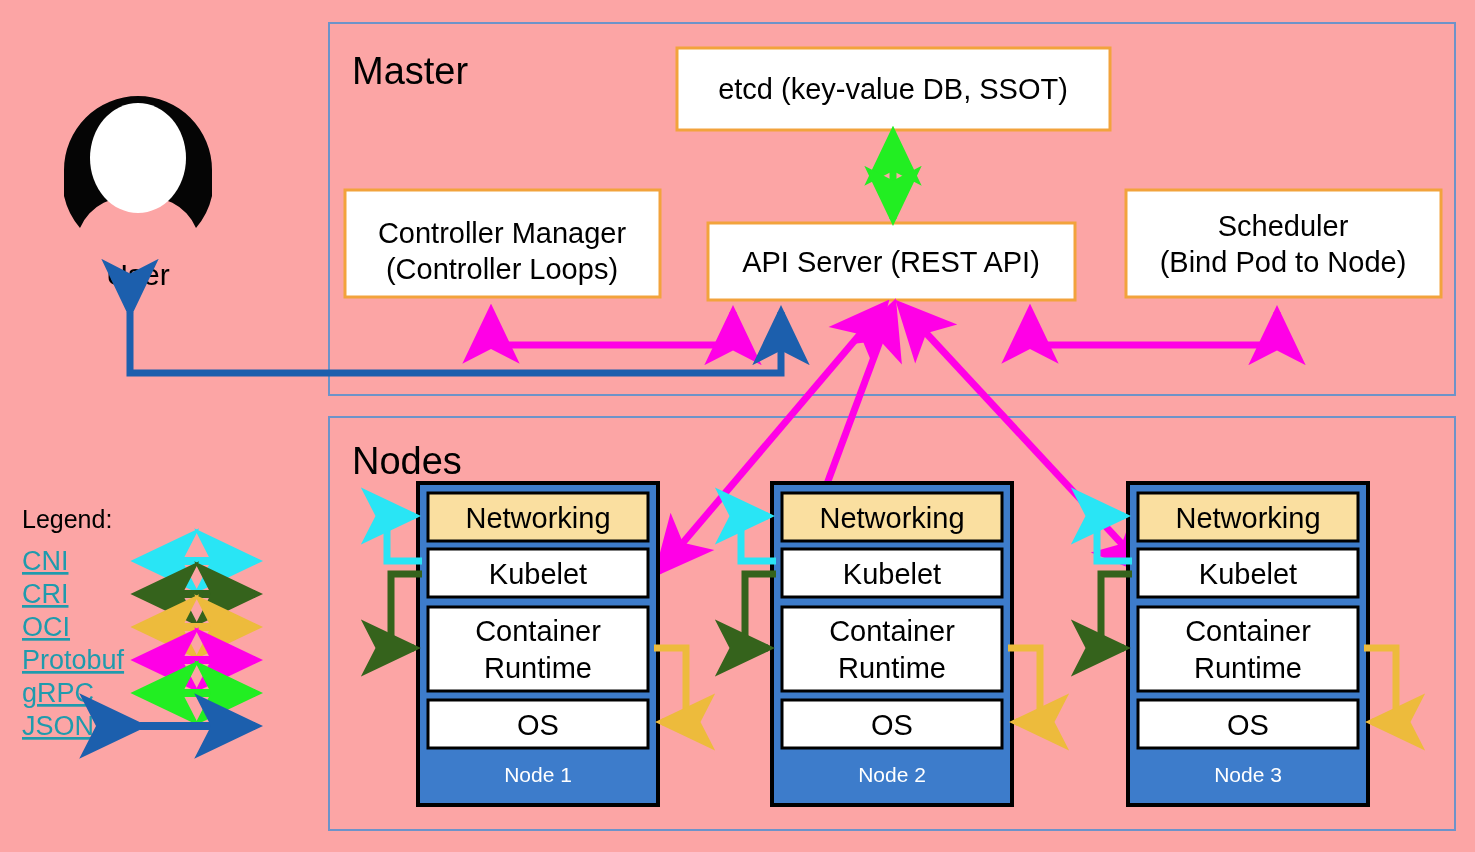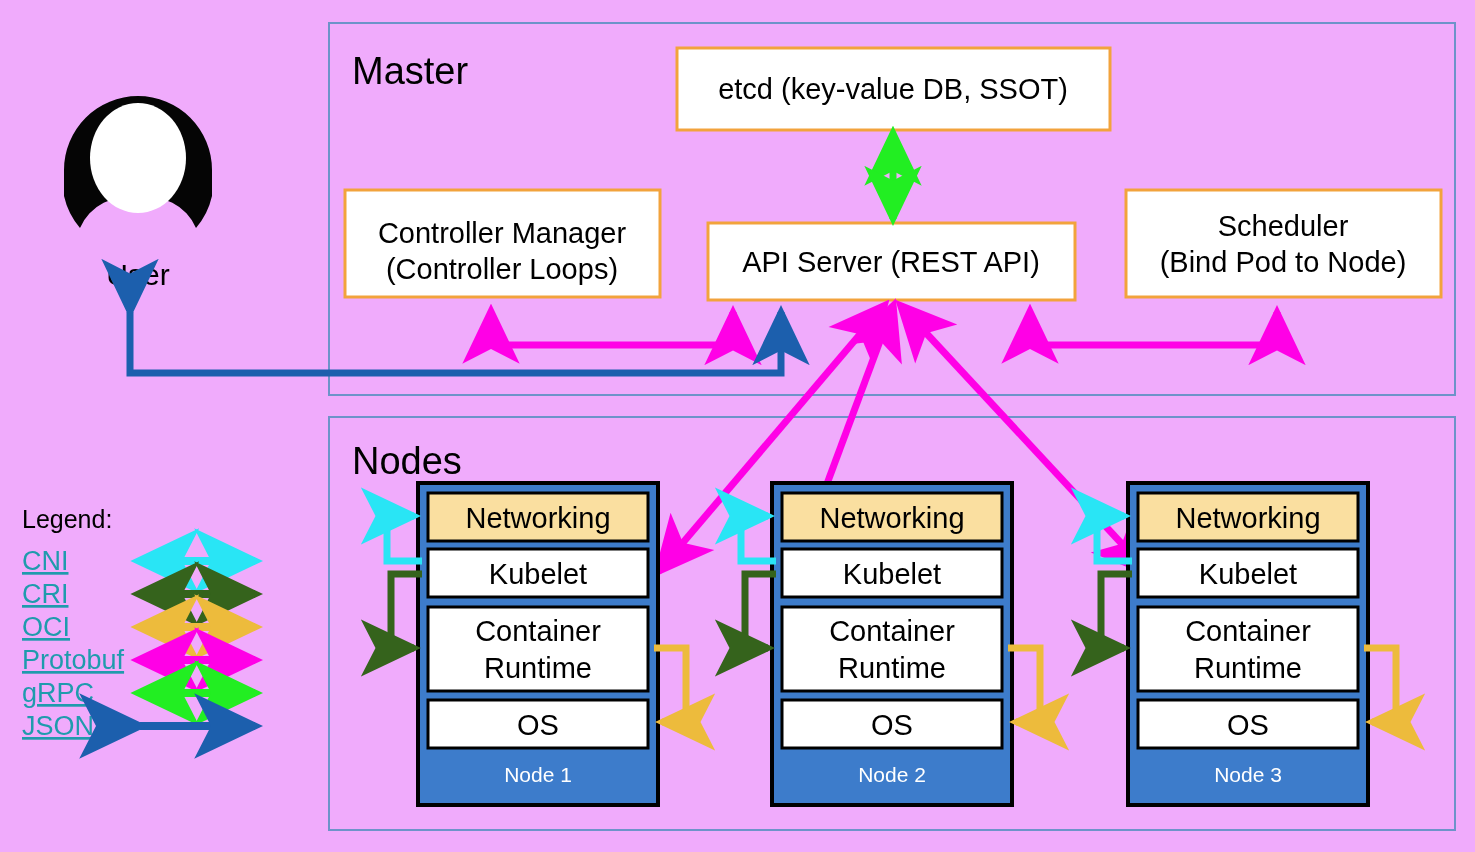--- a/index.html
+++ b/index.html
@@ -4,21 +4,21 @@
 <style>
   html, body {
     margin: 0;
     padding: 0;
     background: #ffffff;
   }
   #stage {
     position: relative;
     width: 1475px;
     height: 852px;
-    background: #f0abfc;
+    background: #fca5a5;
     font-family: "Liberation Sans", sans-serif;
     overflow: hidden;
   }
   svg.layer {
     position: absolute;
     top: 0;
     left: 0;
     width: 1475px;
     height: 852px;
   }

